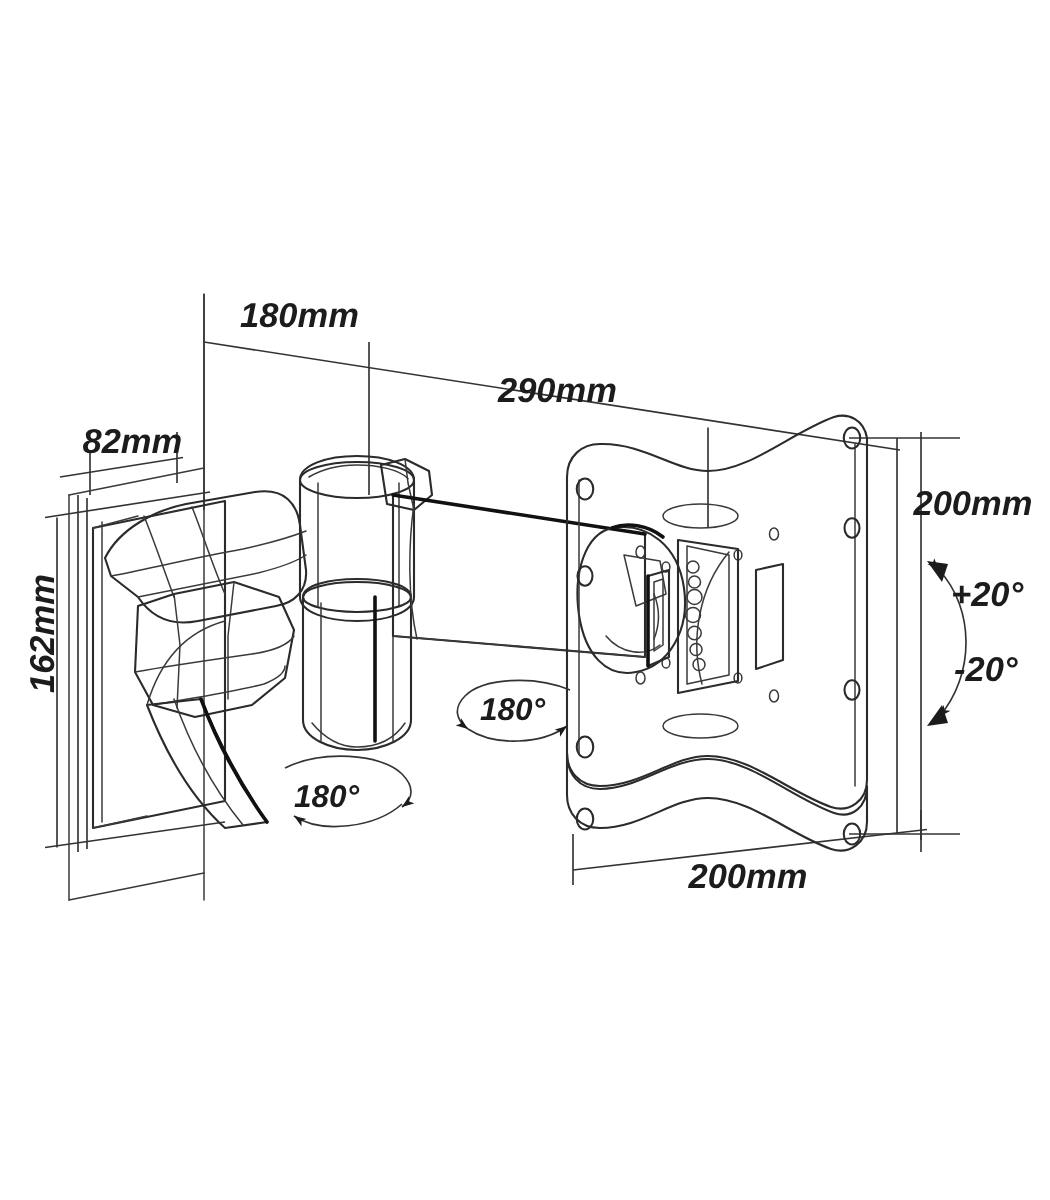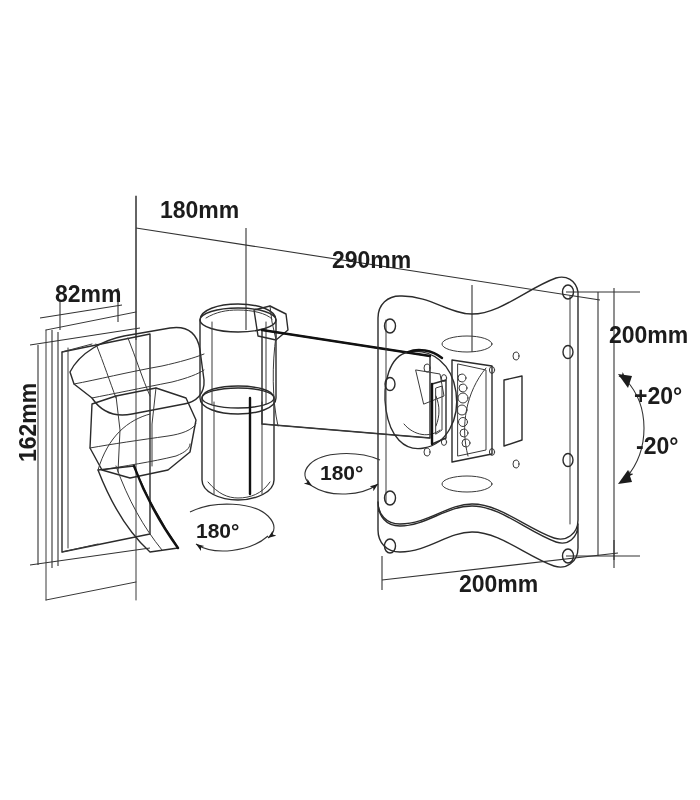--- a/index.html
+++ b/index.html
@@ -10,20 +10,21 @@
   }
   body {
     font-family: "Liberation Sans", sans-serif;
   }
   #page {
     position: relative;
     width: 700px;
     height: 800px;
     background: #ffffff;
     overflow: hidden;
+    font-style: italic;
   }
   #drawing {
     position: absolute;
     left: 0;
     top: 0;
     width: 700px;
     height: 800px;
   }
   .dim-text {
     font-family: "Liberation Sans", sans-serif;

